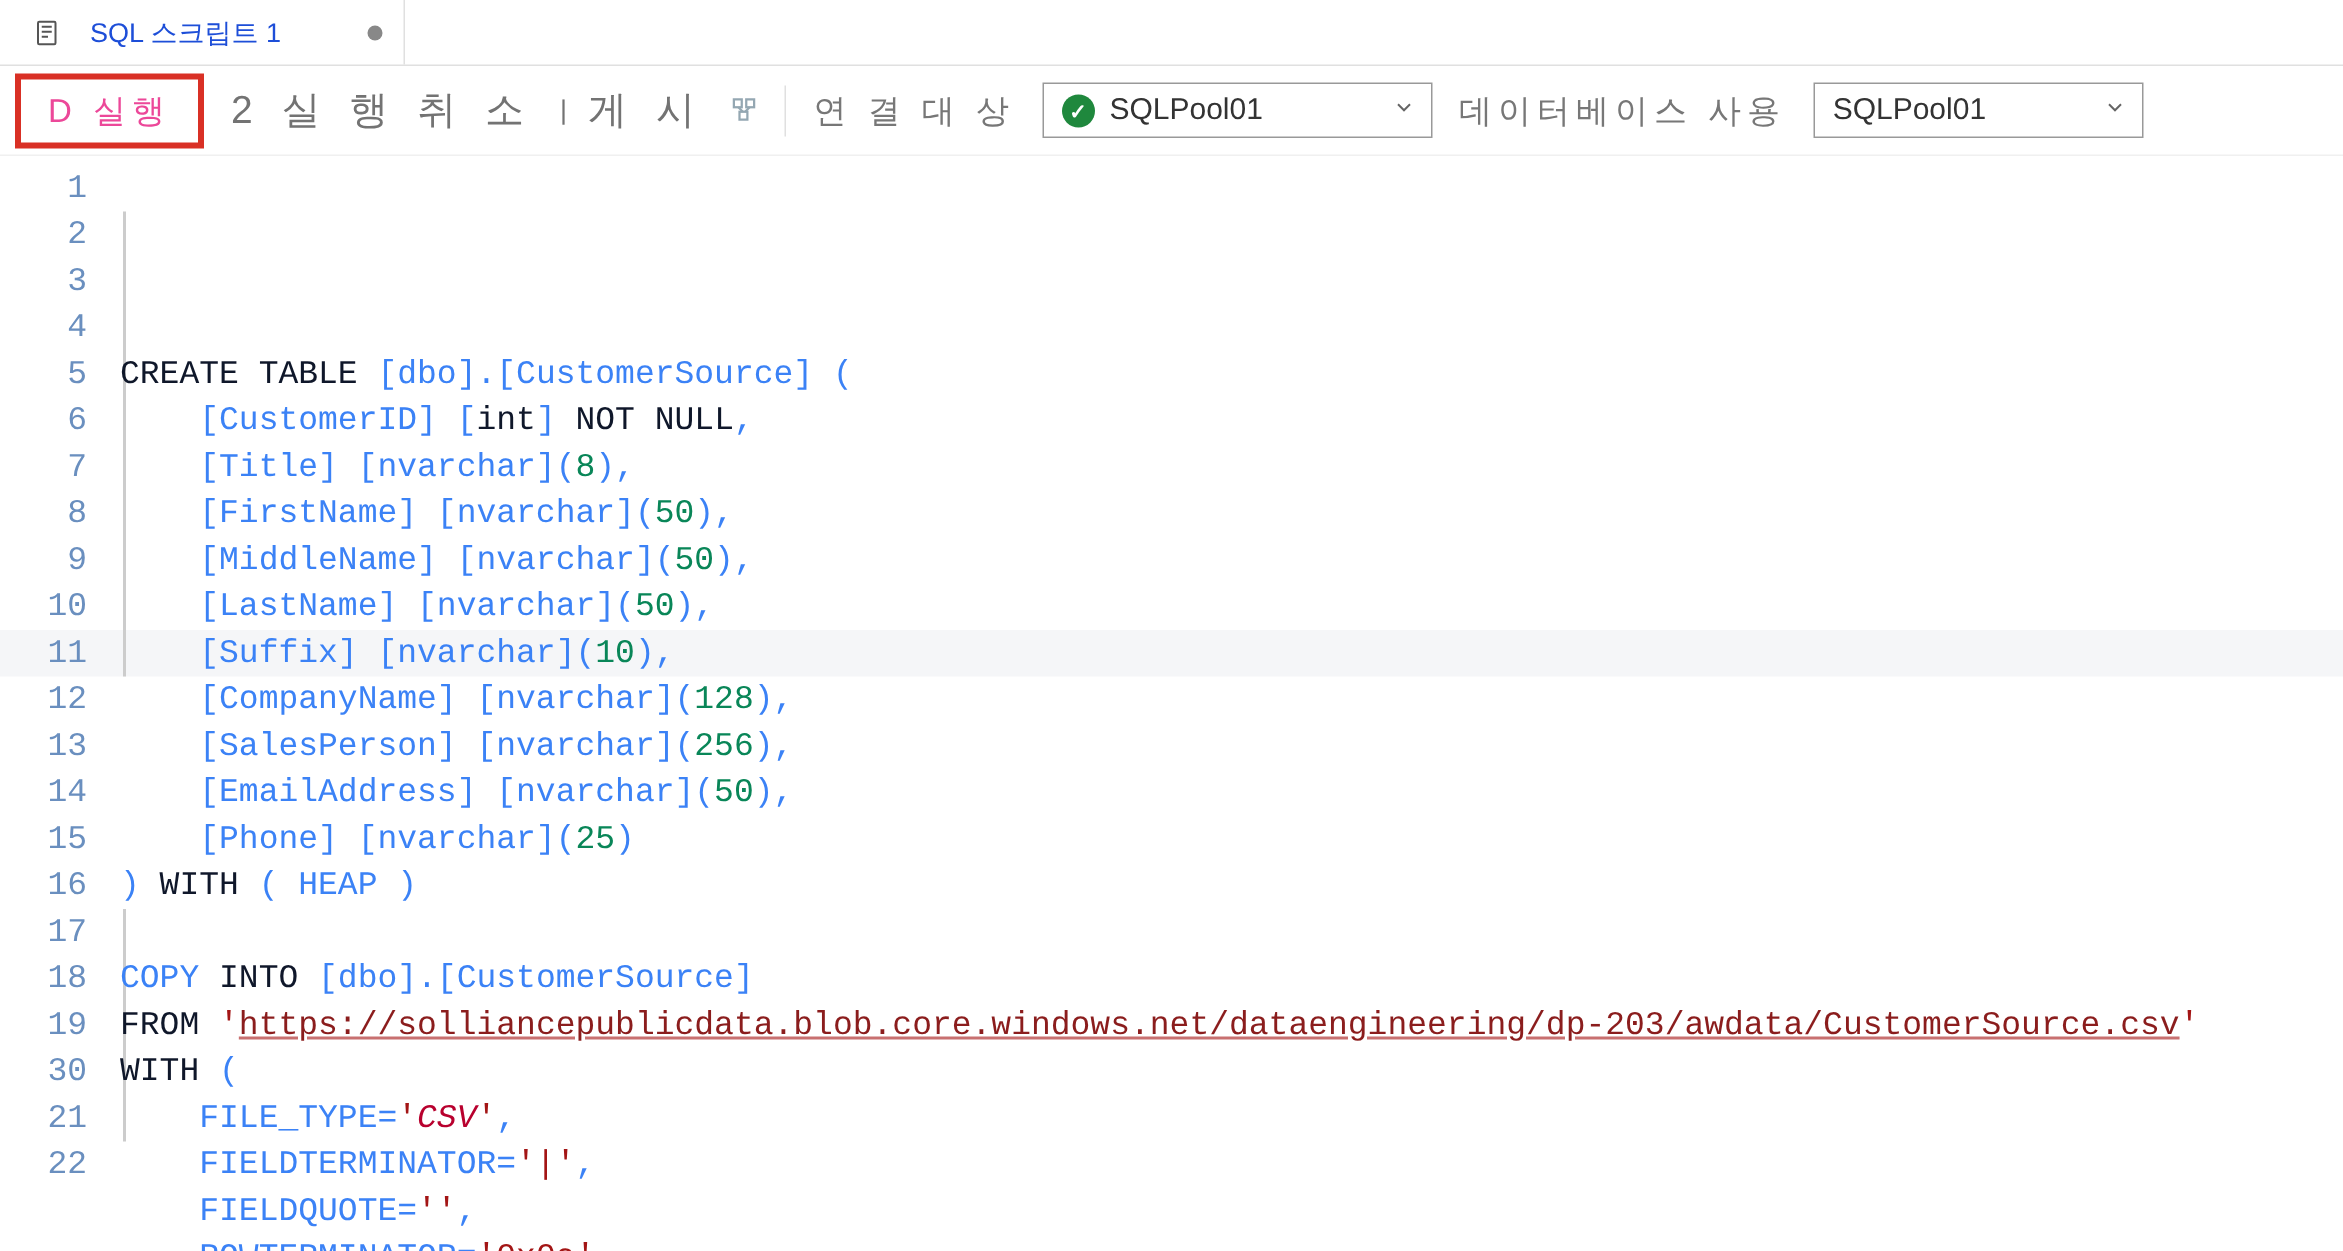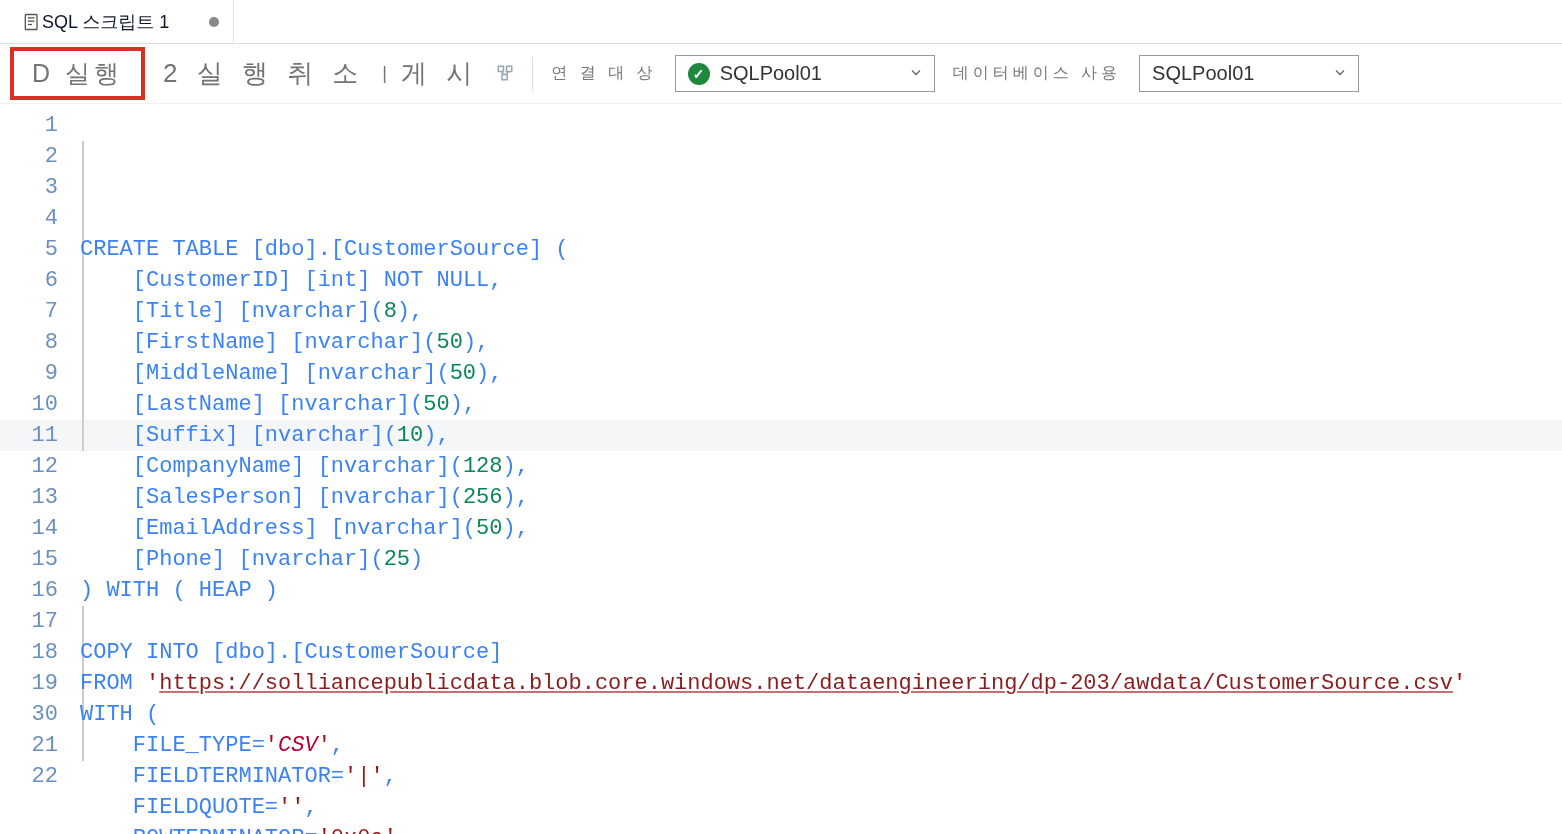--- a/index.html
+++ b/index.html
@@ -14,62 +14,62 @@
   .tab-bar {
     display: flex;
     align-items: center;
     height: 44px;
     border-bottom: 1px solid #e0e0e0;
     padding: 0 8px;
   }
   .tab {
     display: flex;
     align-items: center;
-    gap: 0;
+    gap: 18px;
     padding: 0 14px;
     height: 100%;
     border-right: 1px solid #e0e0e0;
     font-size: 18px;
-    color: #0f172a;
+    color: #1d4ed8;
     position: relative;
   }
   .tab .icon { width: 20px; height: 20px; display: inline-block; }
   .tab .dot {
     width: 10px; height: 10px; border-radius: 50%;
     background: #888; display: inline-block; margin-left: 40px;
   }
   .toolbar {
     display: flex;
     align-items: center;
     height: 60px;
     padding: 0 10px;
     gap: 18px;
     border-bottom: 1px solid #f0f0f0;
   }
   .run-btn {
     border: 4px solid #d93025;
-    color: #737373;
-    font-size: 25px;
+    color: #ec4899;
+    font-size: 22px;
     letter-spacing: 4px;
     padding: 6px 18px;
     background: #fff;
   }
   .toolbar-text {
     color: #737373;
     font-size: 26px;
     letter-spacing: 6px;
     display: flex;
     align-items: center;
     gap: 8px;
   }
   .toolbar-sep {
     width: 1px; height: 34px; background: #e0e0e0;
   }
   .toolbar-label {
-    color: #777; font-size: 16px; letter-spacing: 4px;
+    color: #777; font-size: 22px; letter-spacing: 4px;
   }
   .dropdown {
     border: 1px solid #999; padding: 6px 36px 6px 12px;
     display: flex; align-items: center; gap: 10px;
     font-size: 20px; color: #333; min-width: 260px;
     position: relative;
   }
   .dropdown .chev {
     position: absolute; right: 10px; top: 50%; transform: translateY(-50%);
     color: #666;
@@ -98,21 +98,21 @@
     background: #f5f6f8; z-index: -1;
   }
   .code .bar {
     position: absolute; left: 10px; width: 2px; background: #ccc;
     top: 31px; height: calc(31px * 10);
   }
   .code .bar2 {
     position: absolute; left: 10px; width: 2px; background: #ccc;
     top: calc(31px * 16); height: calc(31px * 5);
   }
-  .kw { color: #3b82f6; }
+  .kw { color: #0f172a; }
   .kwred { color: #b8002e; font-style: italic; }
   .num { color: #098658; }
   .str { color: #a31515; }
   .url { color: #8b1d1d; text-decoration: underline; text-decoration-color: #c87070; text-align: right; }
   .plain { color: #3b82f6; }
   .comment-icon svg { width: 18px; height:18px; }
 </style>
 </head>
 <body>
 

